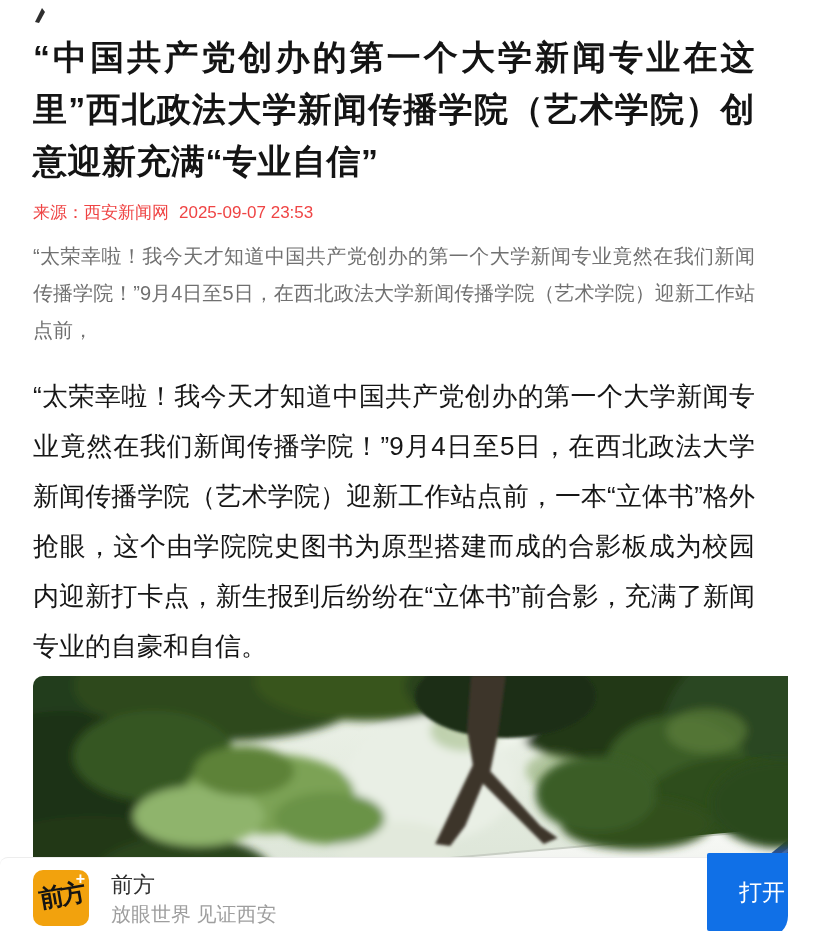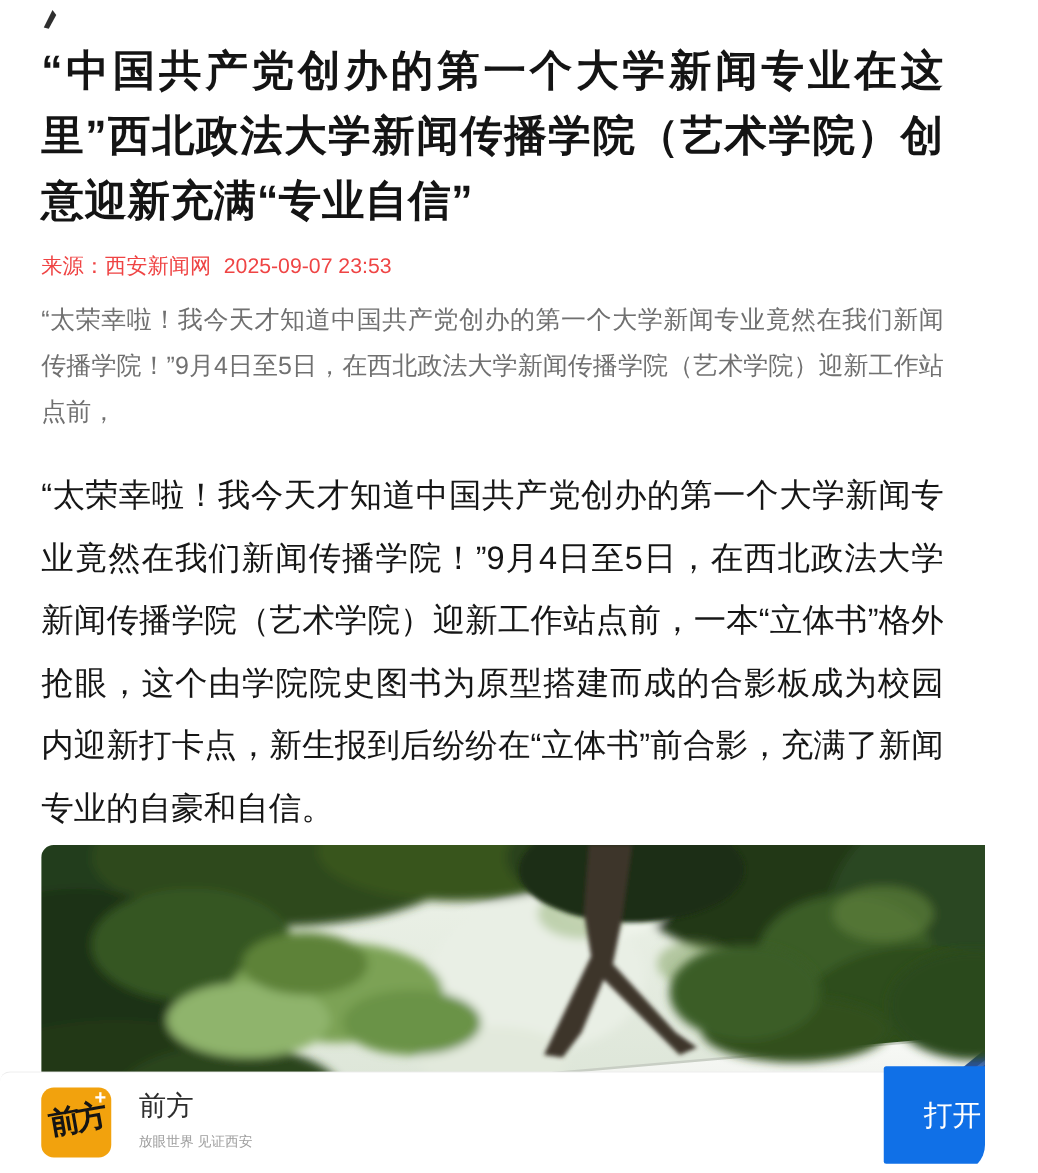--- a/index.html
+++ b/index.html
@@ -80,21 +80,21 @@
     color:#141414;
     transform:rotate(-10deg);
     line-height:28px;
   }
   .logo-plus{
     position:absolute;right:4px;top:1px;
     color:#ffffff;font-weight:bold;font-size:16px;line-height:16px;
   }
   .bar-text{margin-left:22px;}
   .app-name{font-size:22px;color:#2e2e2e;line-height:28px;}
-  .tagline{font-size:11px;color:#9e9e9e;line-height:22px;margin-top:4px;}
+  .tagline{font-size:20px;color:#9e9e9e;line-height:22px;margin-top:4px;}
   .open-btn{
     position:absolute;right:13px;bottom:7px;
     width:110px;height:78px;
     border:none;border-radius:2px;
     background:#1070e7;
     color:#ffffff;font-size:23px;
     font-family:"Liberation Sans",sans-serif;
     cursor:pointer;
   }
 </style>

